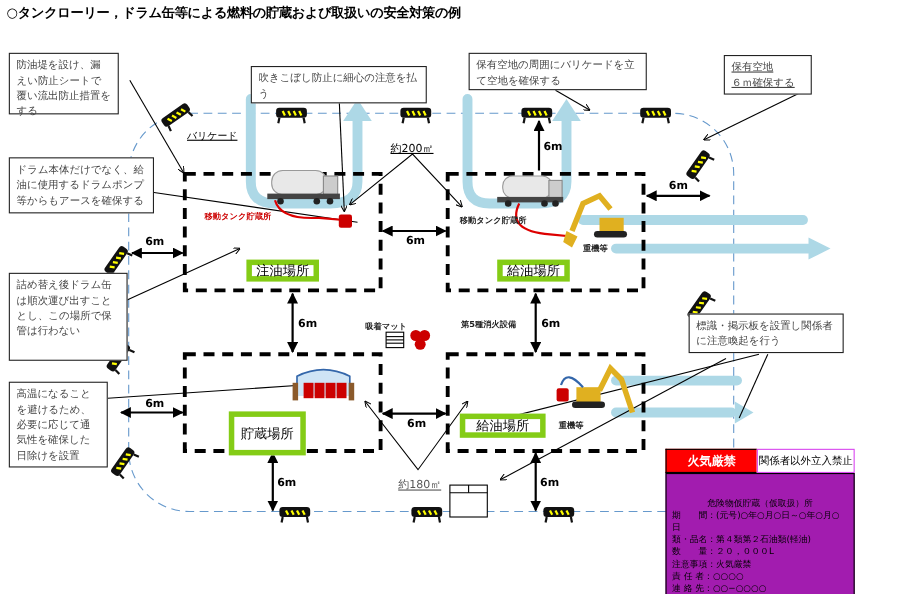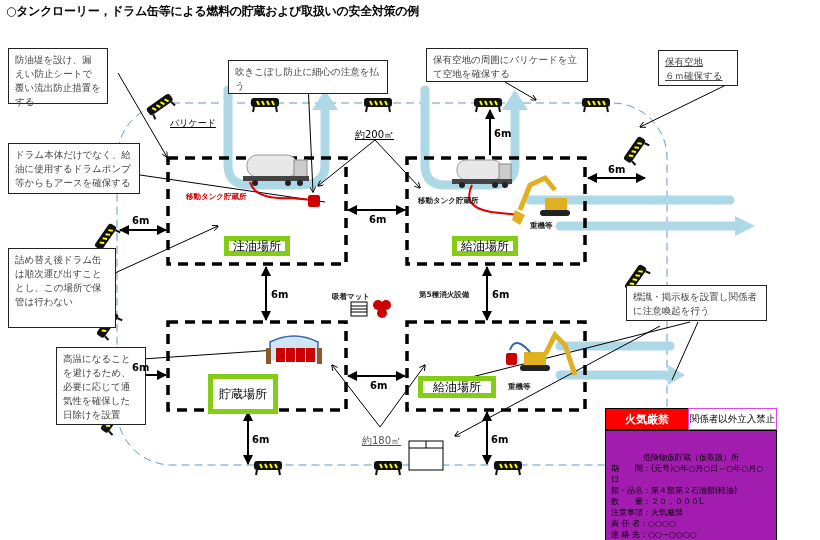--- a/index.html
+++ b/index.html
@@ -274,21 +274,21 @@
   </g>
 </svg>
 
 <div class="note" style="left:8px;top:48px;width:100px;height:56px;">防油堤を設け、漏えい防止シートで覆い流出防止措置をする</div>
 <div class="note" style="left:228px;top:60px;width:160px;height:34px;">吹きこぼし防止に細心の注意を払う</div>
 <div class="note" style="left:426px;top:48px;width:162px;height:34px;">保有空地の周囲にバリケードを立て空地を確保する</div>
 <div class="note" style="left:658px;top:50px;width:80px;height:36px;white-space:pre-line;text-decoration:underline;">保有空地
 ６ｍ確保する</div>
 <div class="note" style="left:8px;top:143px;width:132px;height:51px;">ドラム本体だけでなく、給油に使用するドラムポンプ等からもアースを確保する</div>
 <div class="note" style="left:8px;top:248px;width:108px;height:80px;">詰め替え後ドラム缶は順次運び出すこととし、この場所で保管は行わない</div>
-<div class="note" style="left:8px;top:347px;width:90px;height:78px;margin-left:48px;">高温になることを避けるため、必要に応じて通気性を確保した日除けを設置</div>
+<div class="note" style="left:8px;top:347px;width:90px;height:78px;">高温になることを避けるため、必要に応じて通気性を確保した日除けを設置</div>
 <div class="note" style="left:626px;top:285px;width:141px;height:36px;">標識・掲示板を設置し関係者に注意喚起を行う</div>
 
 <div class="zone-label" style="left:224px;top:236px;width:66px;height:20px;">注油場所</div>
 <div class="zone-label" style="left:452px;top:236px;width:66px;height:20px;">給油場所</div>
 <div class="zone-label" style="left:208px;top:374px;width:70px;height:40px;">貯蔵場所</div>
 <div class="zone-label" style="left:418px;top:376px;width:78px;height:22px;">給油場所</div>
 
 <div class="lbl" style="left:170px;top:117px;">バリケード</div>
 <div class="small" style="left:186px;top:192px;color:#c00;">移動タンク貯蔵所</div>
 <div class="small" style="left:418px;top:196px;color:#222;">移動タンク貯蔵所</div>

